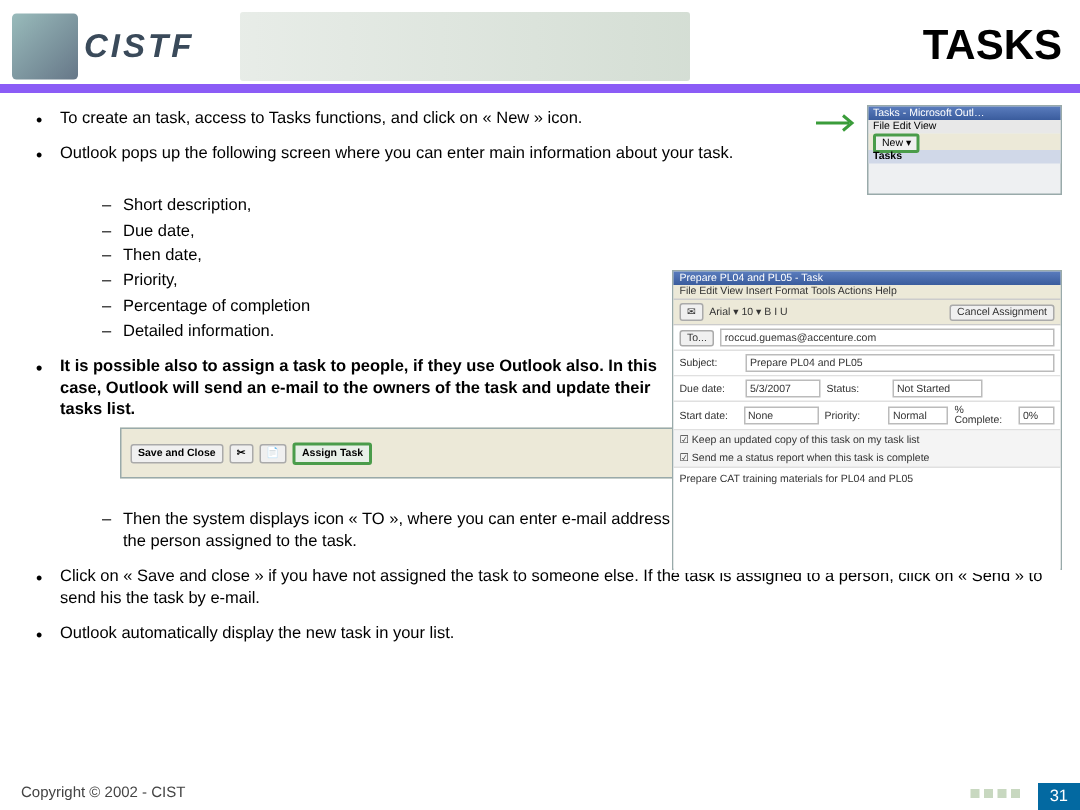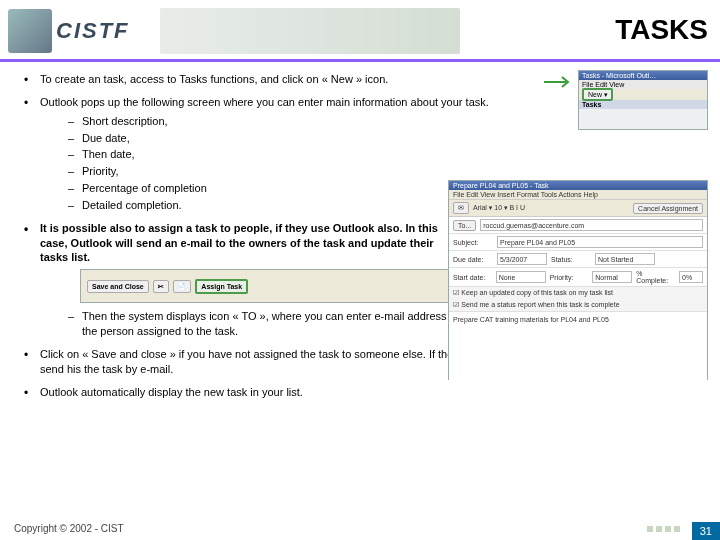--- a/index.html
+++ b/index.html
@@ -9,21 +9,21 @@
     font-family: Verdana, Arial, sans-serif;
     font-size: 11px;
     color: #000;
     background: #fff;
     position: relative;
     overflow: hidden;
   }
   .header {
     position: relative;
     height: 62px;
-    border-bottom: 3px solid #8b5cf6;
+    border-bottom: 6px solid #8b5cf6;
   }
   .logo {
     position: absolute;
     left: 8px;
     top: 4px;
     width: 150px;
     height: 54px;
     display: flex;
     align-items: center;
   }
@@ -69,21 +69,21 @@
     margin-bottom: 8px;
     line-height: 1.35;
   }
   ul.top > li::before {
     content: "•";
     position: absolute;
     left: 6px;
     top: 0;
     font-size: 12px;
   }
-  ul.sub { list-style: none; margin-top: 4px; }
+  ul.sub { list-style: none; margin-top: 20px; }
   ul.sub > li {
     position: relative;
     padding-left: 42px;
     margin-bottom: 2px;
     line-height: 1.35;
   }
   ul.sub > li::before {
     content: "–";
     position: absolute;
     left: 28px;
@@ -242,21 +242,21 @@
   <ul class="top">
     <li><span>To create an task, access to Tasks functions, and click on « New » icon.</span></li>
     <li>
       <span>Outlook pops up the following screen where you can enter main information about your task.</span>
       <ul class="sub">
         <li>Short description,</li>
         <li>Due date,</li>
         <li>Then date,</li>
         <li>Priority,</li>
         <li>Percentage of completion</li>
-        <li>Detailed completion.</li>
+        <li>Detailed information.</li>
       </ul>
     </li>
     <li class="bold narrow">
       <span>It is possible also to assign a task to people, if they use Outlook also. In this case, Outlook will send an e-mail to the owners of the task and update their tasks list.</span>
       <div class="assign-shot">
         <span class="btn-mini">Save and Close</span>
         <span class="btn-mini">✂</span>
         <span class="btn-mini">📄</span>
         <span class="btn-mini btn-assign">Assign Task</span>
       </div>

